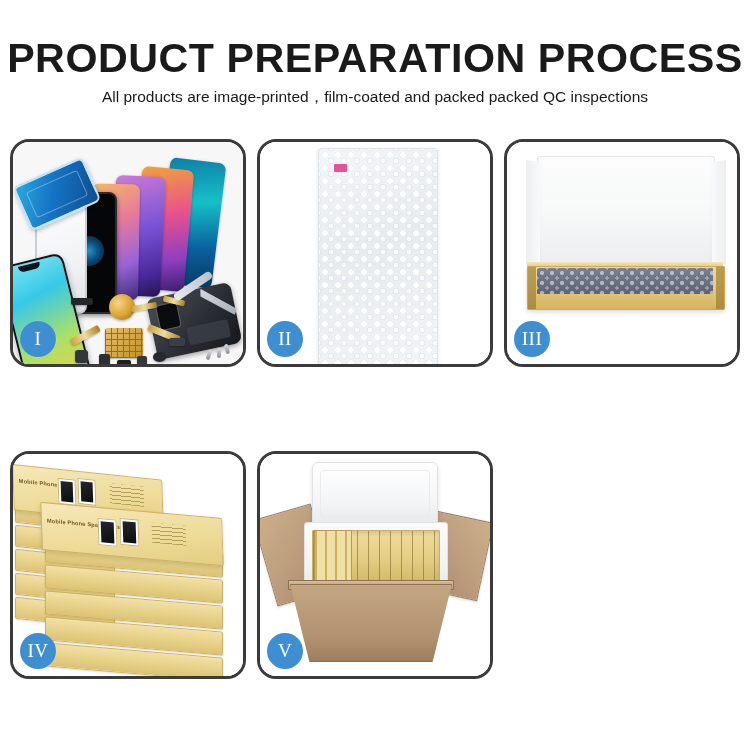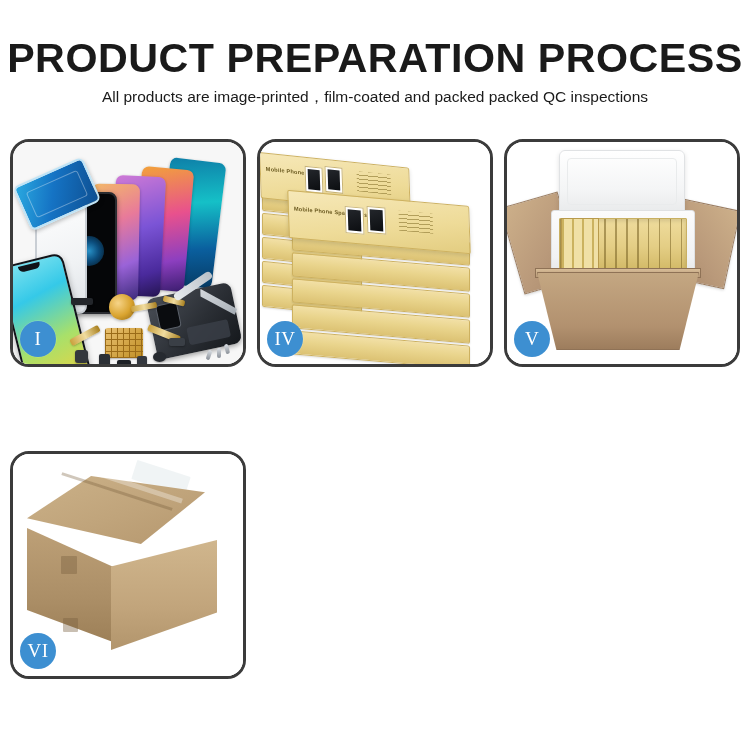--- a/index.html
+++ b/index.html
@@ -365,21 +365,45 @@
         <div class="part pt8"></div>
         <div class="tool"></div>
         <div class="tweez"></div>
         <div class="screw sc1"></div>
         <div class="screw sc2"></div>
         <div class="screw sc3"></div>
       </div>
       <div class="badge">I</div>
     </div>
 
-
+    <div class="panel">
+      <div class="stage p2">
+        <div class="scr-in"></div>
+        <div class="scr-dark"></div>
+        <div class="scr-conn"></div>
+        <div class="scr-gold1"></div>
+        <div class="scr-bot"></div>
+        <div class="scr-g2"></div>
+        <div class="scr-g3"></div>
+        <div class="bw"></div>
+        <div class="lbl-pink"></div>
+      </div>
+      <div class="badge">II</div>
+    </div>
+
+    <div class="panel">
+      <div class="stage p3">
+        <div class="bx3-lid"></div>
+        <div class="bx3-foam"></div>
+        <div class="bx3-edge"></div>
+        <div class="bx3-body"></div>
+        <div class="bx3-bubbles"></div>
+      </div>
+      <div class="badge">III</div>
+    </div>
 
     <div class="panel">
       <div class="stage p4">
         <div class="sbx s-l1"></div>
         <div class="sbx s-l2"></div>
         <div class="sbx s-l3"></div>
         <div class="sbx s-l4"></div>
         <div class="sbx s-l5"></div>
         <div class="sbx s-r1"></div>
         <div class="sbx s-r2"></div>
@@ -419,28 +443,15 @@
         <div class="foam-lid"></div>
         <div class="foam-box"></div>
         <div class="foam-in"></div>
         <div class="foam-sl"></div>
         <div class="ct-rim"></div>
         <div class="ct-body"></div>
       </div>
       <div class="badge">V</div>
     </div>
 
-    <div class="panel">
-      <div class="stage p6">
-        <div class="c6-tape"></div>
-        <div class="c6-top"></div>
-        <div class="c6-left"></div>
-        <div class="c6-right"></div>
-        <div class="c6-seam"></div>
-        <div class="c6-seam2"></div>
-        <div class="c6-tab c6-t1"></div>
-        <div class="c6-tab c6-t2"></div>
-      </div>
-      <div class="badge">VI</div>
-    </div>
 
   </div>
 </div>
 
 </body></html>

